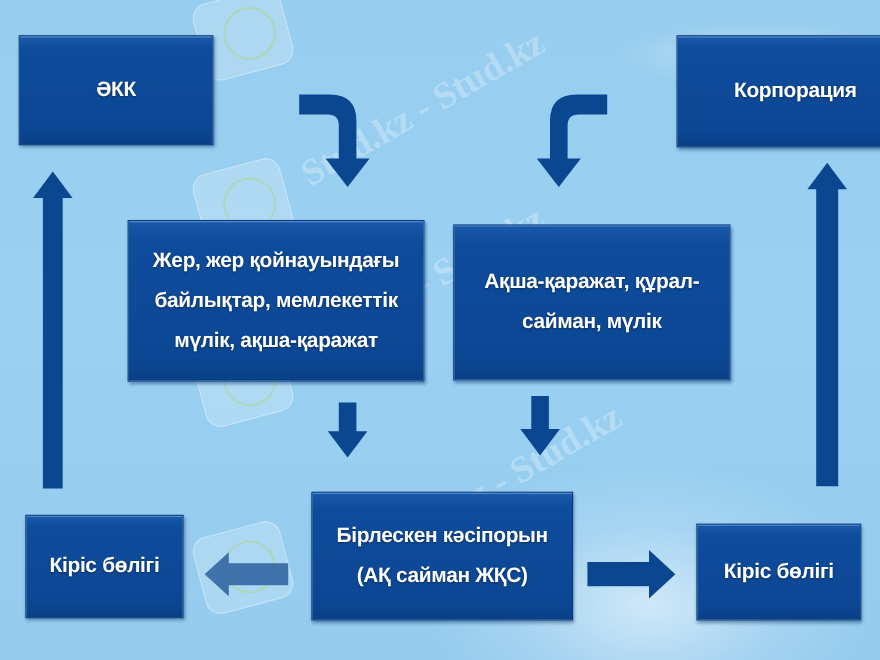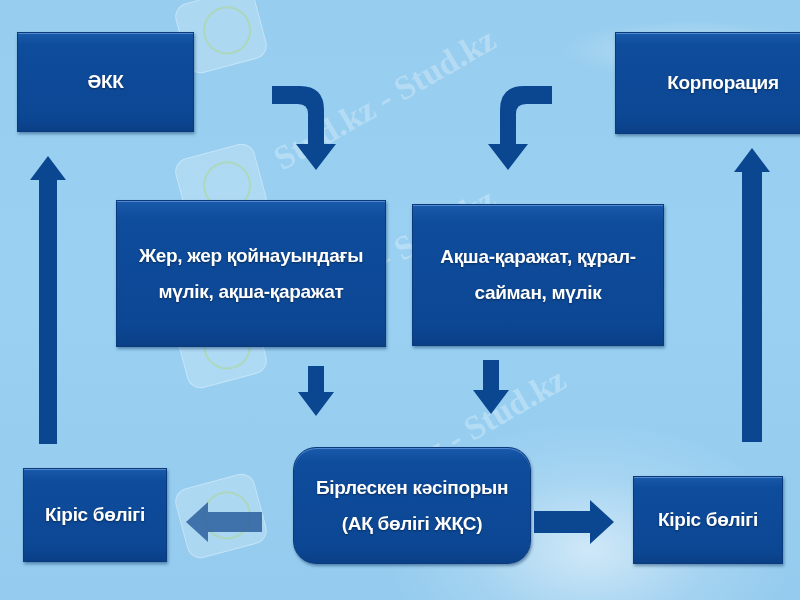--- a/index.html
+++ b/index.html
@@ -60,31 +60,32 @@
 <div class="box" style="left:17px; top:32px; width:175px; height:98px;text-align:center;">
   <span>ӘКК</span>
 </div>
 
 <div class="box" style="left:615px; top:32px; width:168px; height:100px;padding-left:23px;">
   <span>Корпорация</span>
 </div>
 
 <div class="box" style="left:116px; top:200px; width:268px; height:145px;">
   <span>Жер, жер қойнауындағы</span>
+  <span>байлықтар, мемлекеттік</span>
   <span>мүлік, ақша-қаражат</span>
 </div>
 
 <div class="box" style="left:412px; top:204px; width:250px; height:140px;">
   <span>Ақша-қаражат, құрал-</span>
   <span>сайман, мүлік</span>
 </div>
 
-<div class="box" style="left:293px; top:447px; width:236px; height:115px;border-radius:23px;">
+<div class="box" style="left:283px; top:447px; width:236px; height:115px;">
   <span>Бірлескен кәсіпорын</span>
-  <span>(АҚ бөлігі ЖҚС)</span>
+  <span>(АҚ сайман ЖҚС)</span>
 </div>
 
 <div class="box" style="left:23px; top:468px; width:142px; height:92px;">
   <span>Кіріс бөлігі</span>
 </div>
 
 <div class="box" style="left:633px; top:476px; width:148px; height:86px;">
   <span>Кіріс бөлігі</span>
 </div>
 

